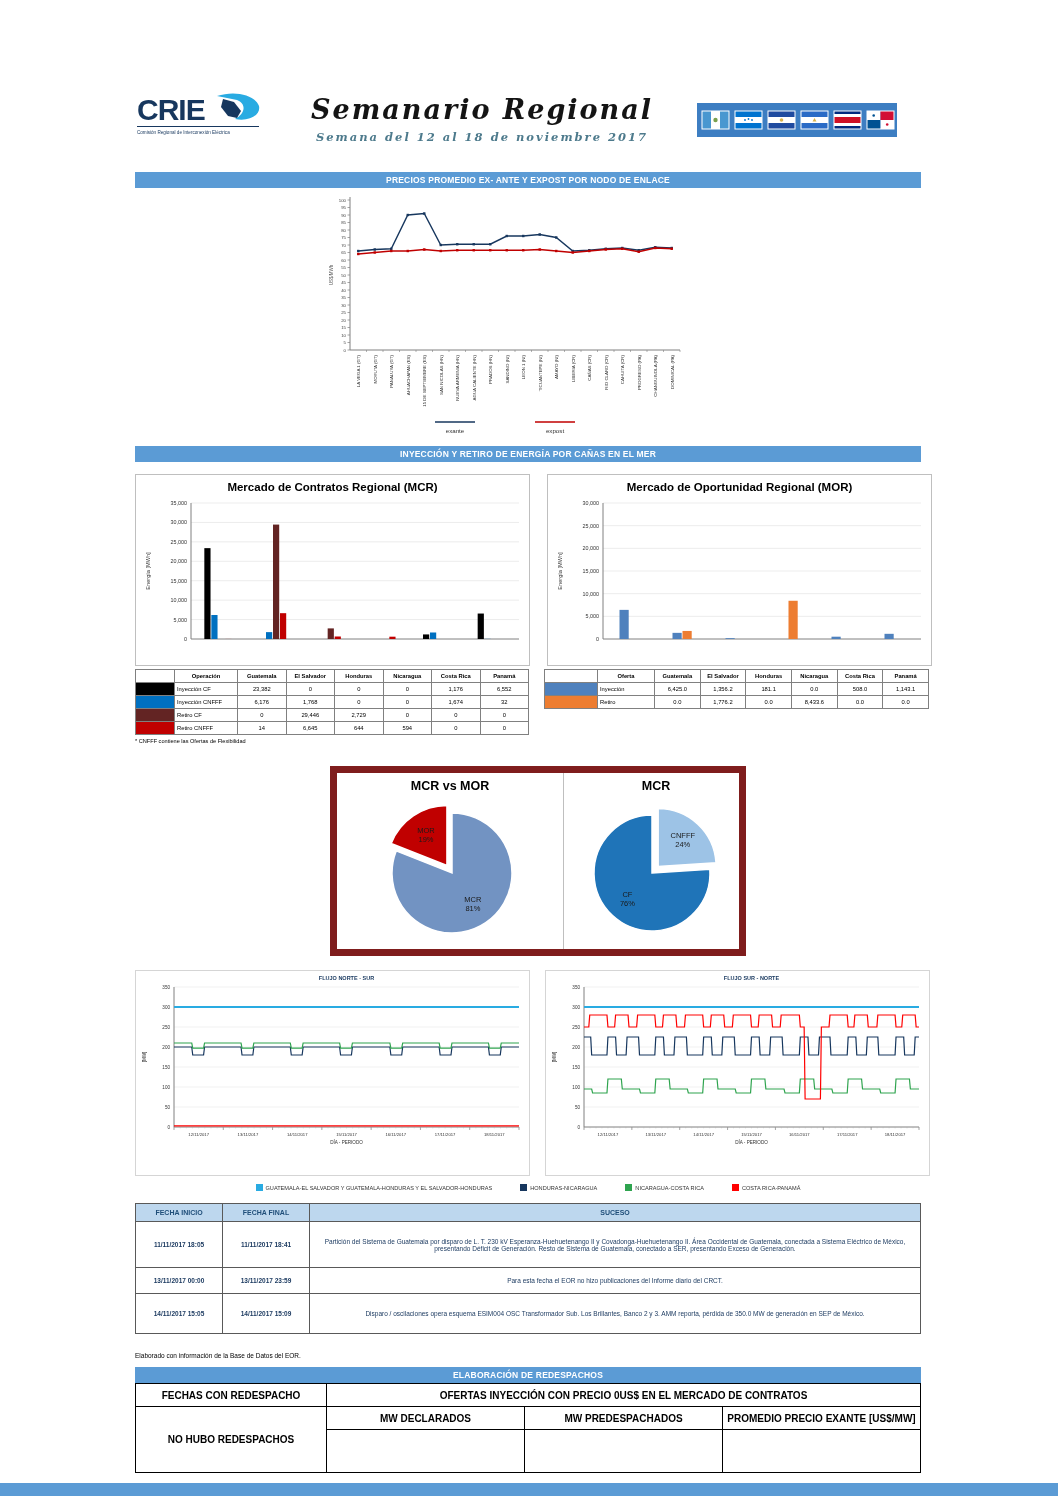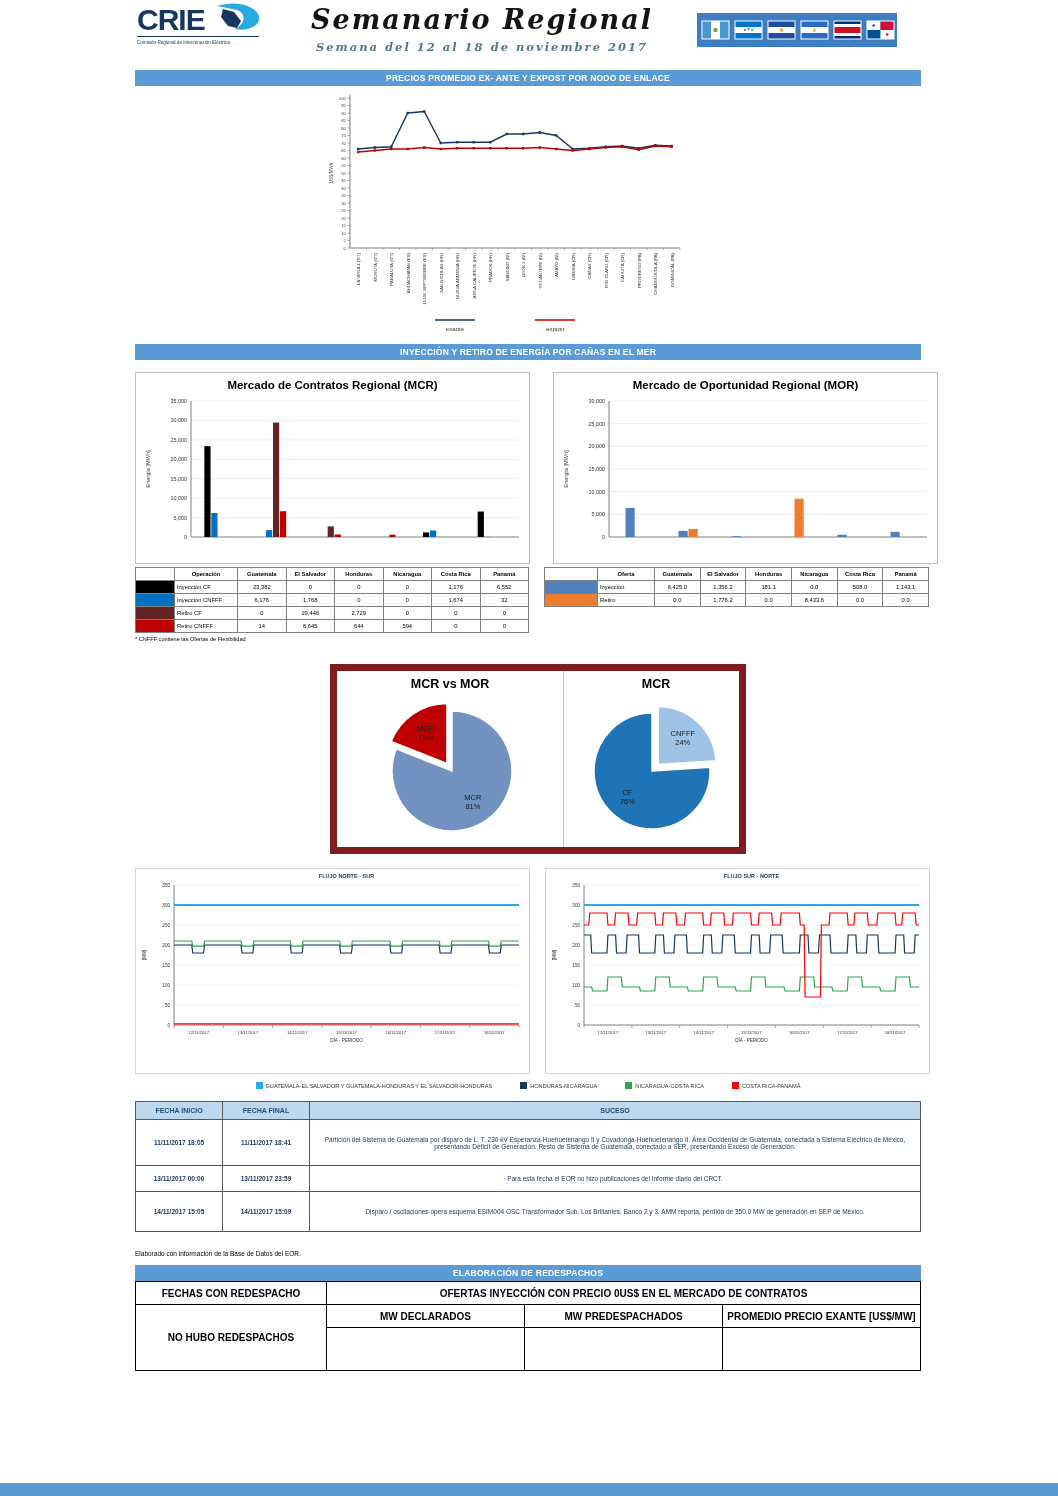--- a/index.html
+++ b/index.html
@@ -1,27 +1,27 @@
 <!DOCTYPE html>
 <html><head>
 <meta charset="utf-8">
 <style>
   html,body{margin:0;padding:0;background:#fff}
   .page{position:relative;width:1058px;height:1496px;background:#fff;font-family:"Liberation Sans",sans-serif;overflow:hidden}
   .content{margin-left:135px;width:786px}
-  .hdr{display:flex;align-items:flex-start;}
+  .hdr{display:flex;align-items:flex-start;padding-top:90px}
   .logo{flex:0 0 auto}
   .logo-txt{font-family:"Liberation Sans",sans-serif;font-weight:bold;letter-spacing:-1px}
   .titleblk{flex:1;text-align:center;padding-top:4px}
   .title{font-family:"DejaVu Serif",serif;font-style:italic;font-weight:bold;font-size:27px;color:#141414;letter-spacing:2px}
   .subtitle{font-family:"DejaVu Serif",serif;font-style:italic;font-weight:bold;font-size:11.5px;color:#4d7a8c;margin-top:5px;letter-spacing:2px}
   .flags{flex:0 0 auto;margin-top:10px;margin-right:24px}
-  .banner{background:#5B9BD5;color:#fff;font-weight:bold;font-size:8.5px;text-align:center;padding:3px 0;letter-spacing:.2px;margin-top:12px}
+  .banner{background:#5B9BD5;color:#fff;font-weight:bold;font-size:8.5px;text-align:center;padding:3px 0;letter-spacing:.2px;margin-top:24px}
   #chart-precios{display:block;margin-top:2px}
-  .panel-row{display:flex;gap:23px;margin-top:12px}
+  .panel-row{display:flex;gap:17px;margin-top:12px}
   .panel{border:1px solid #bfbfbf;background:#fff;box-sizing:border-box}
   .panel-title{font-weight:bold;font-size:11.5px;text-align:center;margin:6px 0 0;color:#000}
   .tables-row{display:flex;gap:15px;margin-top:3px}
   .dtable{border-collapse:collapse;table-layout:fixed}
   #mcr-table{width:394px}
   #mor-table{width:385px}
   .dtable th,.dtable td{border:1px solid #808080;font-size:5.8px;text-align:center;padding:1px 0;color:#000;height:10px;overflow:hidden}
   .dtable th{font-weight:bold;background:#fff}
   .dtable td.rowlabel{text-align:left;padding-left:2px}
   #mcr-table th:nth-child(1){width:38px}

